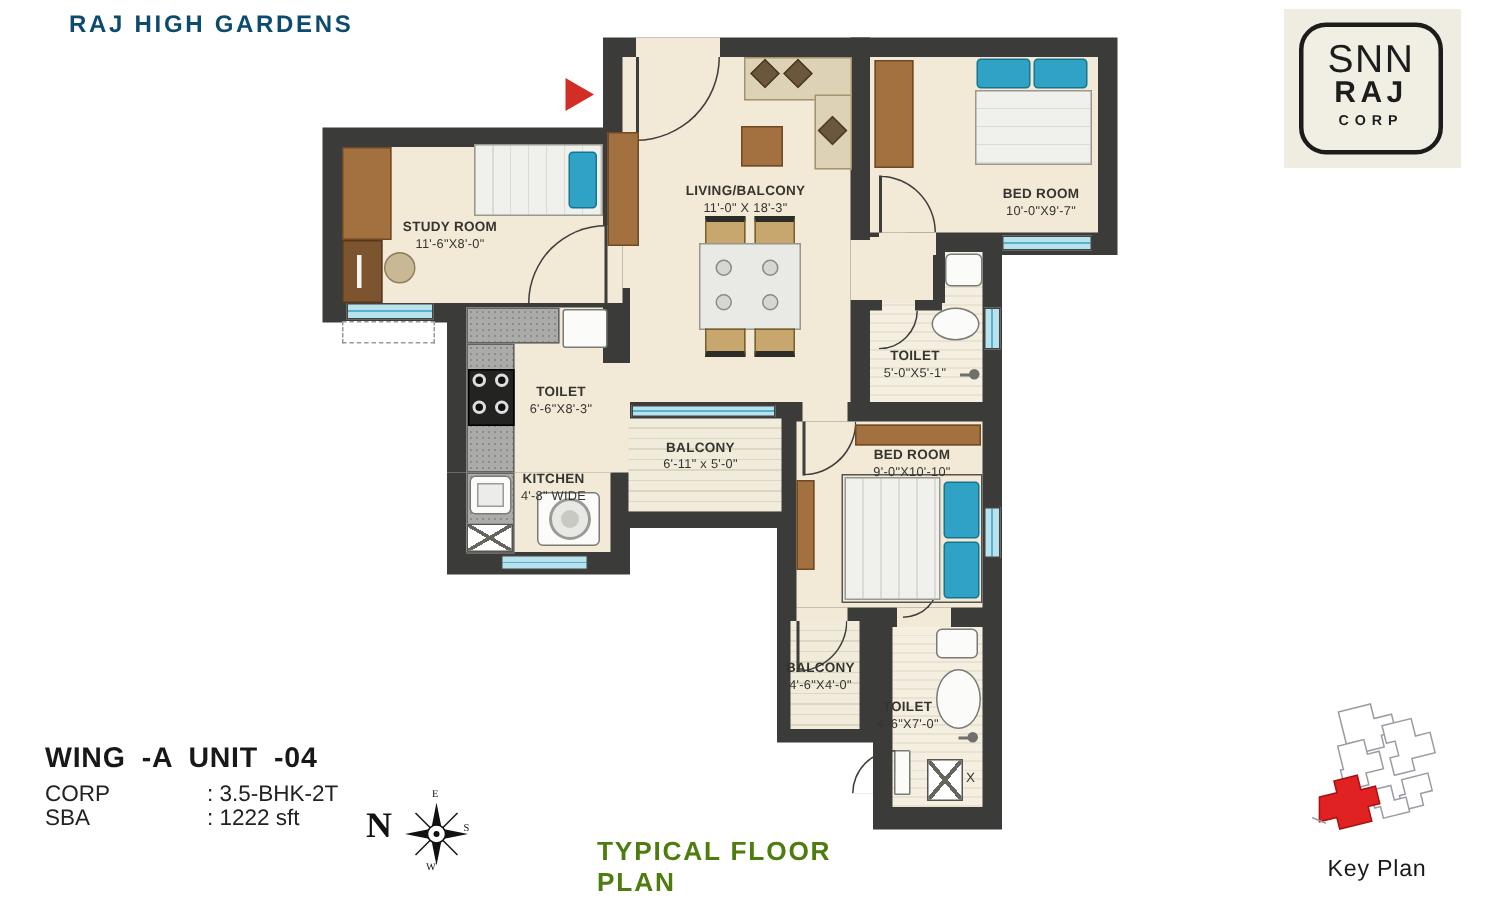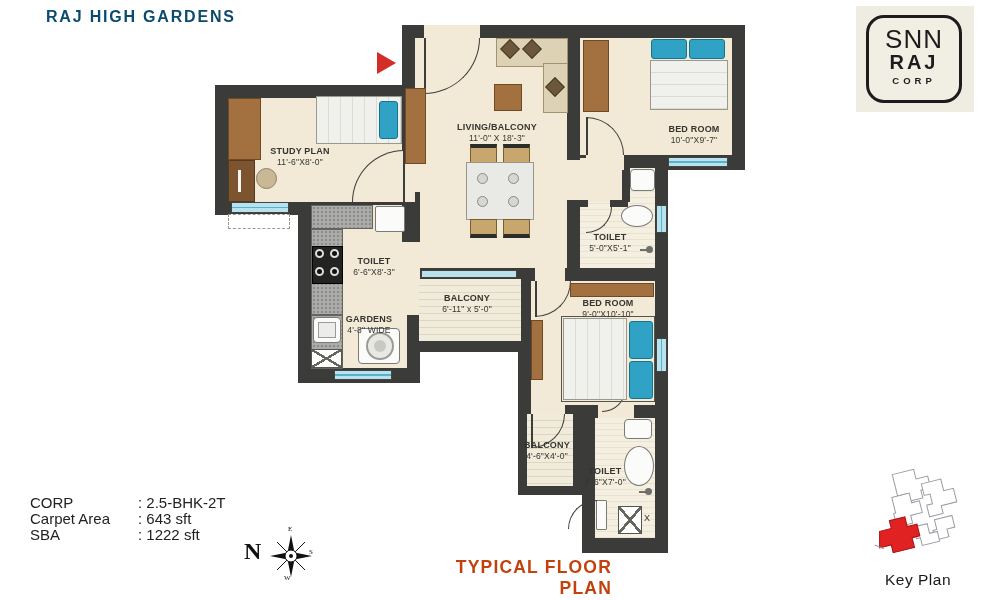--- a/index.html
+++ b/index.html
@@ -175,41 +175,41 @@
     <div class="abs fix" style="left:624px;top:419px;width:28px;height:20px;"></div>
     <div class="abs fix" style="left:624px;top:446px;width:30px;height:40px;border-radius:50%;"></div>
     <div class="abs" style="left:639px;top:491px;width:8px;height:2px;background:#6f6f6b;"></div>
     <div class="abs" style="left:645px;top:488px;width:7px;height:7px;border-radius:50%;background:#6f6f6b;"></div>
     <div class="abs xbox" style="left:618px;top:506px;width:24px;height:28px;"></div>
     <div class="abs" style="left:644px;top:513px;font-size:9px;color:#35352f;">X</div>
 
     <div class="abs" style="left:377px;top:52px;width:0;height:0;border-top:11px solid transparent;border-bottom:11px solid transparent;border-left:19px solid #d22d27;"></div>
 
     <div class="abs label" style="left:300px;top:146px;">
-      <span>STUDY PLAN</span>
+      <span>STUDY ROOM</span>
       <span class="dims">11'-6"X8'-0"</span>
     </div>
     <div class="abs label" style="left:497px;top:122px;">
       <span>LIVING/BALCONY</span>
       <span class="dims">11'-0" X 18'-3"</span>
     </div>
     <div class="abs label" style="left:694px;top:124px;">
       <span>BED ROOM</span>
       <span class="dims">10'-0"X9'-7"</span>
     </div>
     <div class="abs label" style="left:610px;top:232px;">
       <span>TOILET</span>
       <span class="dims">5'-0"X5'-1"</span>
     </div>
     <div class="abs label" style="left:374px;top:256px;">
       <span>TOILET</span>
       <span class="dims">6'-6"X8'-3"</span>
     </div>
     <div class="abs label" style="left:369px;top:314px;">
-      <span>GARDENS</span>
+      <span>KITCHEN</span>
       <span class="dims">4'-8" WIDE</span>
     </div>
     <div class="abs label" style="left:467px;top:293px;">
       <span>BALCONY</span>
       <span class="dims">6'-11" x 5'-0"</span>
     </div>
     <div class="abs label" style="left:608px;top:298px;">
       <span>BED ROOM</span>
       <span class="dims">9'-0"X10'-10"</span>
     </div>
@@ -217,46 +217,44 @@
       <span>BALCONY</span>
       <span class="dims">4'-6"X4'-0"</span>
     </div>
     <div class="abs label" style="left:605px;top:466px;">
       <span>TOILET</span>
       <span class="dims">4'-6"X7'-0"</span>
     </div>
   </div>
 
   <div class="abs" style="left:30px;top:495px;">
+    <div style="font-size:19px;font-weight:700;letter-spacing:.5px;word-spacing:5px;color:#181818;margin-bottom:5px;">WING -A  UNIT -04</div>
     <div class="inforow">
-      <span class="lbl">CORP</span><span>:</span> <span>2.5-BHK-2T</span>
-    </div>
-    <div class="inforow">
-      <span class="lbl">Carpet Area</span><span>:</span> <span>643 sft</span>
+      <span class="lbl">CORP</span><span>:</span> <span>3.5-BHK-2T</span>
     </div>
     <div class="inforow">
       <span class="lbl">SBA</span><span>:</span> <span>1222 sft</span>
     </div>
   </div>
 
   <div>
     <div class="abs" style="left:244px;top:538px;font-family:'Liberation Serif',serif;font-size:24px;font-weight:700;color:#111;">N</div>
     <svg class="abs" style="left:268px;top:533px;" width="46" height="46" viewBox="0 0 46 46">
       <line x1="9" y1="9" x2="37" y2="37" stroke="#111" stroke-width="1"></line>
       <line x1="37" y1="9" x2="9" y2="37" stroke="#111" stroke-width="1"></line>
       <polygon points="23,2 26.5,19.5 44,23 26.5,26.5 23,44 19.5,26.5 2,23 19.5,19.5" fill="#111"></polygon>
       <circle cx="23" cy="23" r="6" fill="#fff" stroke="#111" stroke-width="1"></circle>
       <circle cx="23" cy="23" r="2" fill="#111"></circle>
     </svg>
     <span class="abs tiny" style="left:288px;top:525px;">E</span>
     <span class="abs tiny" style="left:309px;top:548px;">S</span>
     <span class="abs tiny" style="left:284px;top:574px;">W</span>
   </div>
 
-  <div class="abs" style="left:398px;top:557px;width:214px;text-align:right;font-size:17.5px;font-weight:700;letter-spacing:1.2px;color:#c2410c;">TYPICAL FLOOR PLAN</div>
+  <div class="abs" style="left:398px;top:557px;width:214px;text-align:left;font-size:17.5px;font-weight:700;letter-spacing:1.2px;color:#4d7c0f;">TYPICAL FLOOR PLAN</div>
 
   <div>
     <svg class="abs" style="left:858px;top:452px;" width="116" height="118" viewBox="0 0 116 118">
       <g transform="rotate(-14 58 60)">
         <g fill="#ffffff" stroke="#9b9ba4" stroke-width="1">
           <path d="M44 18 h22 v10 h12 v12 h-10 v8 h-14 v-8 h-10 z"></path>
           <path d="M70 34 h20 v12 h10 v14 h-16 v8 h-14 v-12 h6 v-10 h-6 z"></path>
           <path d="M38 40 h18 v10 h8 v12 h-12 v8 h-16 v-14 h2 z"></path>
           <path d="M74 72 h18 v12 h-8 v8 h-14 v-10 h4 z"></path>
           <path d="M52 74 h14 v10 h8 v10 h-18 v-8 h-4 z"></path>

